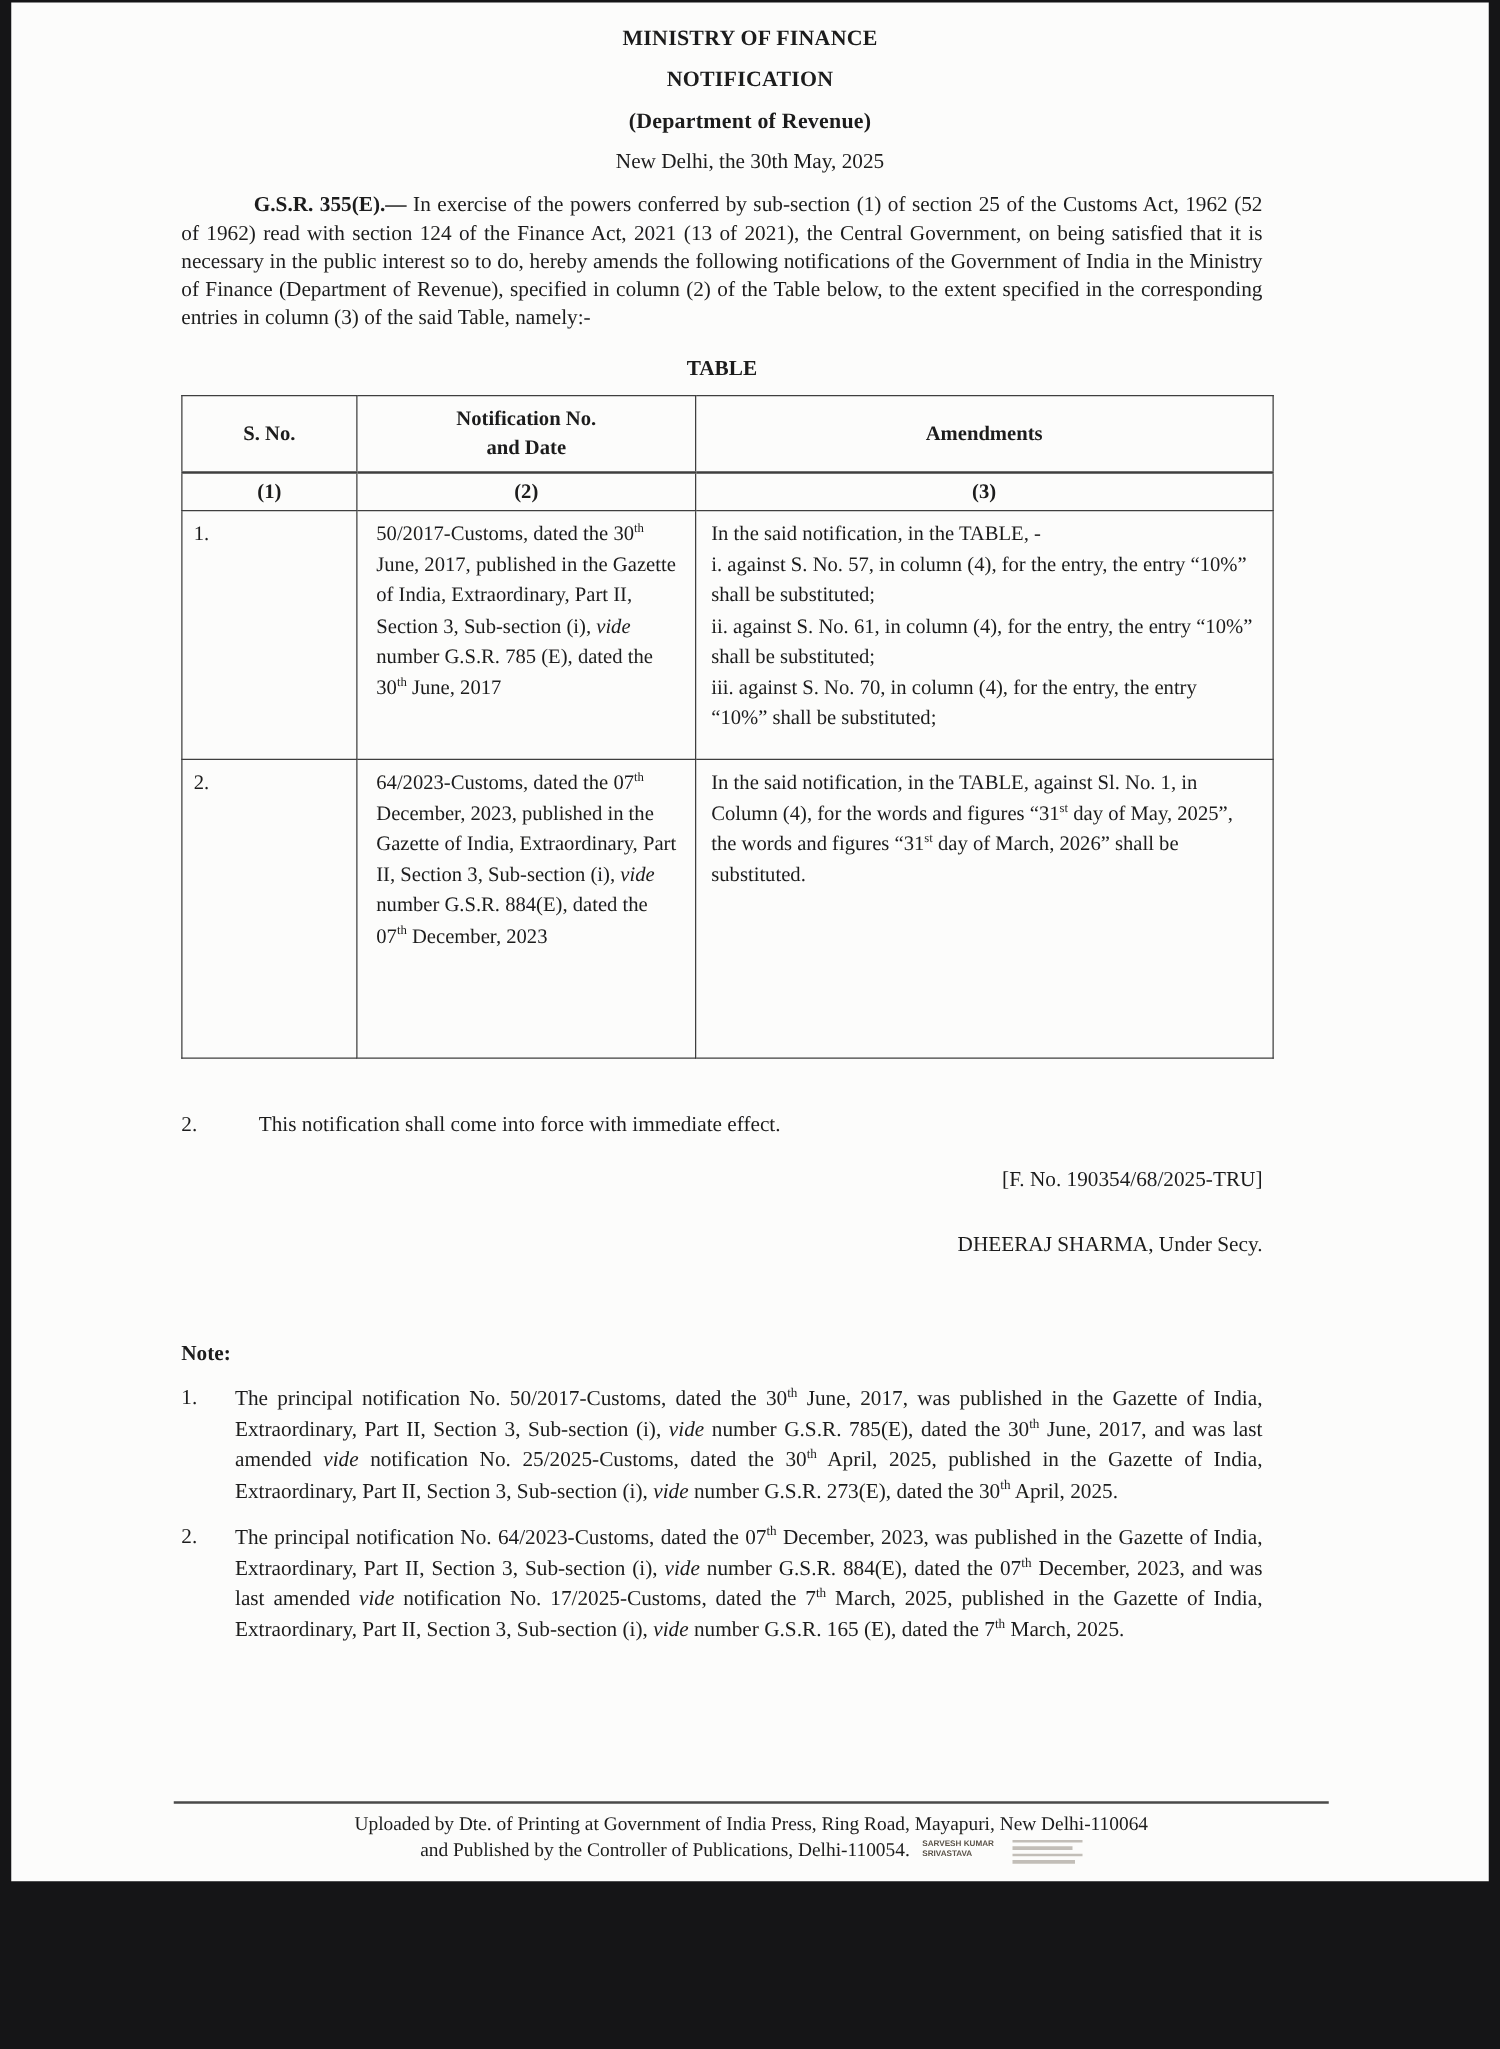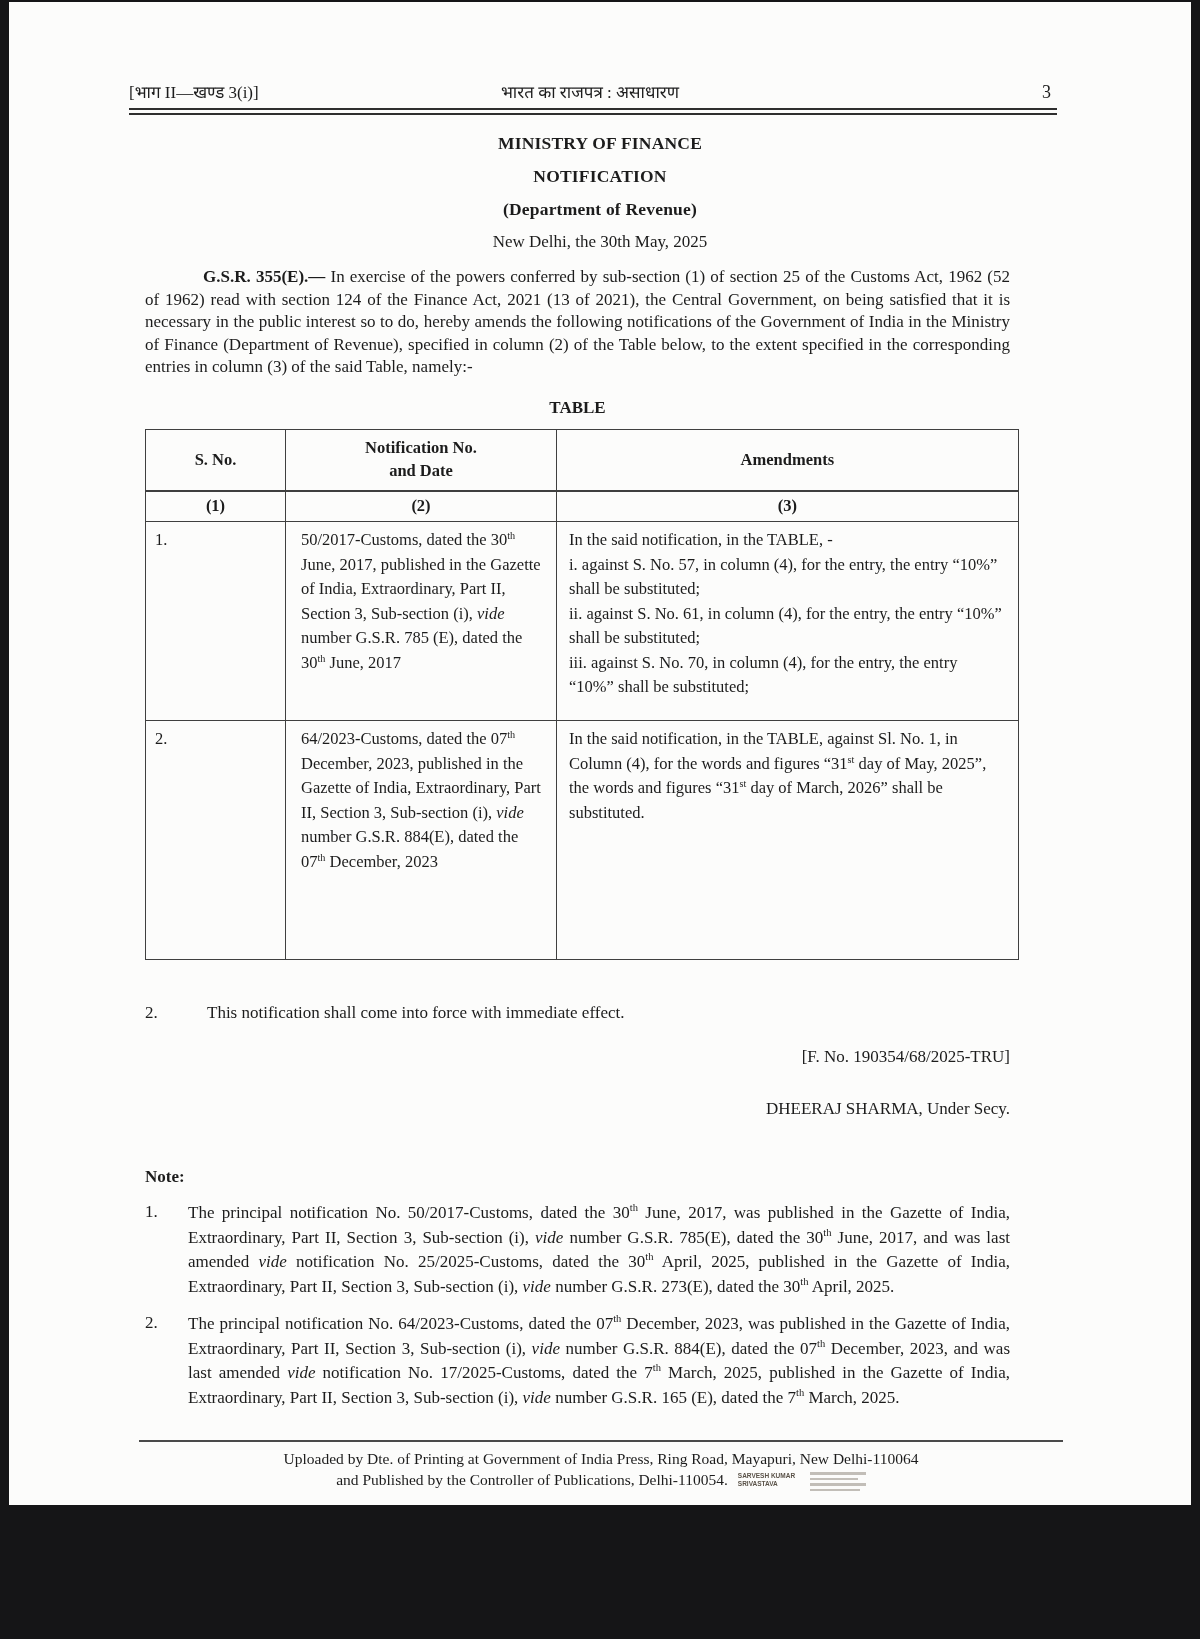--- a/index.html
+++ b/index.html
@@ -48,21 +48,21 @@
   table.gz td.notif{width:243px;padding-left:15px;}
   table.gz tr.r1 td{height:172px;}
   table.gz tr.r2 td{height:212px;}
   sup{font-size:62%;line-height:0;}
   
   .closing{display:flex;margin-top:42px;}
   .closing .num{width:62px;}
   .right-line{text-align:right;margin-top:21px;}
   .signatory{text-align:right;margin-top:30px;}
   
-  .note-head{font-weight:bold;margin-top:45px;}
+  .note-head{font-weight:bold;margin-top:64px;}
   .note-item{display:flex;margin-top:13px;}
   .note-item .num{width:43px;flex:none;}
   .note-item .txt{flex:1;text-align:justify;line-height:24.5px;}
   
   .footer{position:absolute;left:130px;right:128px;bottom:14px;}
   .footer-rule{border-top:2px solid #4a4a4a;margin-bottom:6px;}
   .footer-line{text-align:center;font-size:15.5px;line-height:21px;}
   .stamp{display:inline-flex;gap:6px;vertical-align:middle;margin-left:10px;}
   .stamp-name{
     width:66px;font-family:"Liberation Sans","DejaVu Sans",sans-serif;
@@ -72,28 +72,20 @@
   .stamp-meta{display:flex;flex-direction:column;justify-content:center;gap:3px;}
   .stamp-meta i{display:block;width:56px;height:2.5px;background:#c2beb8;}
   .stamp-meta i:nth-child(2){width:48px;}
   .stamp-meta i:nth-child(4){width:50px;}
 </style>
 </head>
 <body>
 
 <div class="sheet">
 
-  <div class="head-wrap">
-    <div class="header-row">
-      <div class="left">[भाग II—खण्ड 3(i)]</div>
-      <div class="center">भारत का राजपत्र : असाधारण</div>
-      <div class="right">3</div>
-    </div>
-    <div class="double-rule"></div>
-  </div>
 
   <div class="masthead">
     <div class="mh-bold">MINISTRY OF FINANCE</div>
     <div class="mh-bold">NOTIFICATION</div>
     <div class="mh-bold">(Department of Revenue)</div>
     <div class="mh-reg">New Delhi, the 30th May, 2025</div>
   </div>
 
   <div class="content">
 

